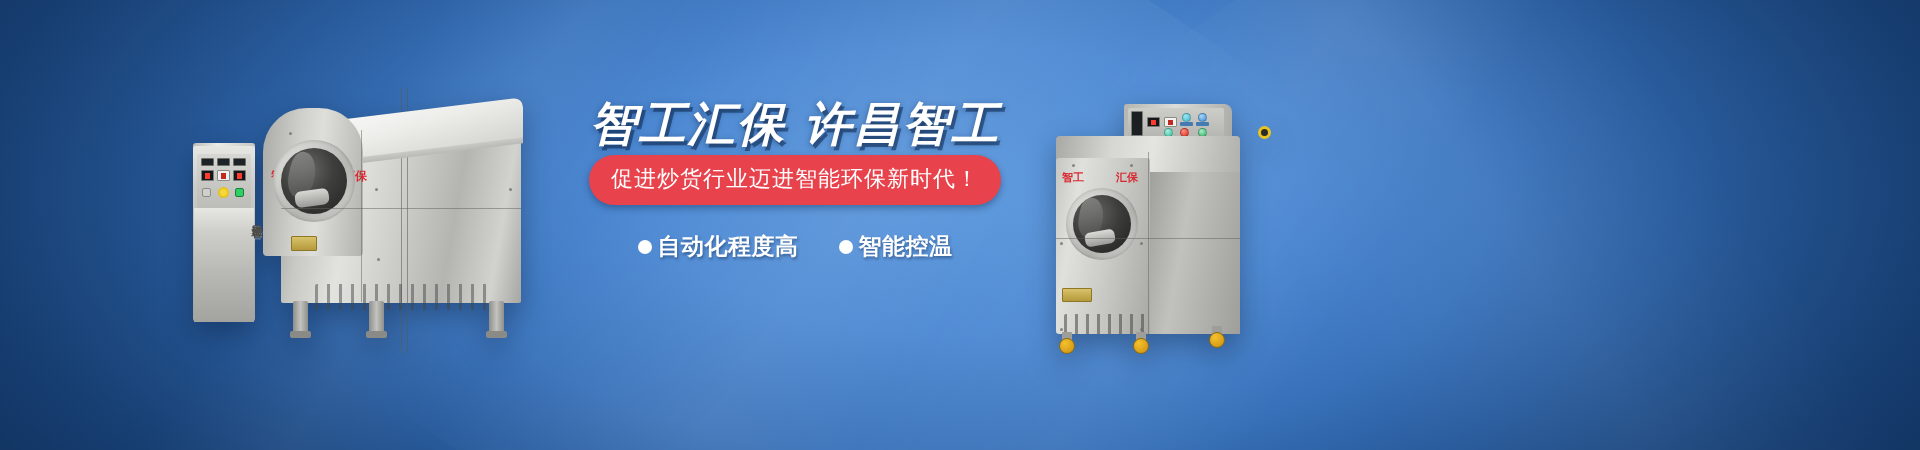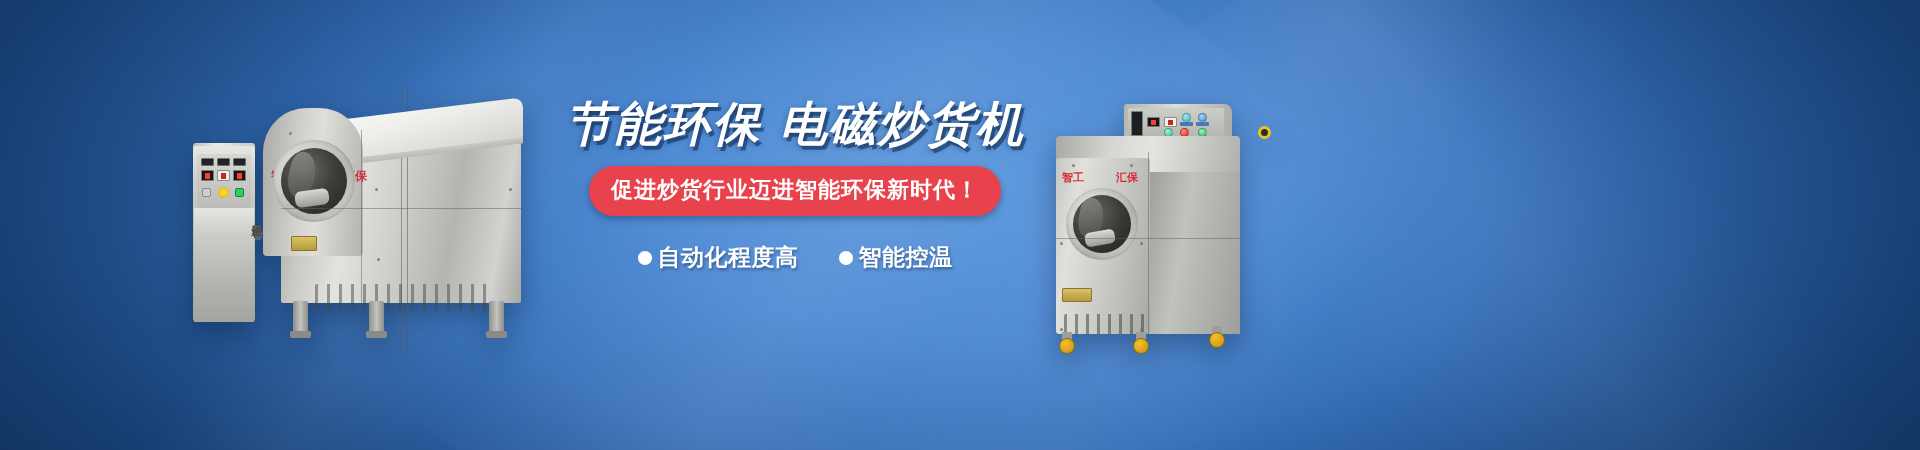--- a/index.html
+++ b/index.html
@@ -25,22 +25,22 @@
       background:radial-gradient(ellipse 1250px 620px at 50% 45%,rgba(0,0,0,0) 42%,rgba(8,30,62,.45) 100%);}
 
   
   .copy{position:absolute;left:560px;top:100px;width:470px;text-align:center;z-index:40;}
   .title{
     color:#fff;font-weight:bold;font-style:italic;font-size:47px;line-height:1;
     letter-spacing:2px;white-space:nowrap;
     text-shadow:3px 4px 0 rgba(12,40,80,.55), 0 2px 6px rgba(10,32,66,.5);
   }
   .pill{
-    display:inline-block;margin-top:19px;background:#e8434c;border-radius:26px;
-    padding:9px 22px 11px;color:#fff;font-weight:bold;font-size:22px;
+    display:inline-block;margin-top:8px;background:#e8434c;border-radius:26px;
+    padding:9px 22px 11px;color:#fff;font-weight:normal;font-size:22px;
     letter-spacing:1px;white-space:nowrap;
     box-shadow:0 3px 7px rgba(10,32,66,.38);
   }
   .feats{margin-top:26px;display:flex;justify-content:center;align-items:center;gap:40px;white-space:nowrap;}
   .feat{color:#fff;font-weight:bold;font-size:23px;letter-spacing:.5px;
         text-shadow:1px 2px 3px rgba(10,32,66,.45);display:flex;align-items:center;}
   .dot{display:inline-block;width:14px;height:14px;border-radius:50%;background:#fff;margin-right:6px;}
 
   
   .steel{background:linear-gradient(100deg,#9d9d9b 0%,#c8c8c5 14%,#e2e2df 30%,#cfcfcb 48%,#b4b4b1 70%,#d2d2ce 88%,#a6a6a3 100%);}
@@ -187,21 +187,21 @@
 
     <div class="lm-leg" style="left:108px;top:213px;"></div>
     <div class="lm-foot" style="left:105px;top:243px;"></div>
     <div class="lm-leg" style="left:184px;top:213px;"></div>
     <div class="lm-foot" style="left:181px;top:243px;"></div>
     <div class="lm-leg" style="left:304px;top:213px;"></div>
     <div class="lm-foot" style="left:301px;top:243px;"></div>
   </div>
 
   <div class="copy">
-    <div class="title">节能环保  电磁炒货机</div>
+    <div class="title">智工汇保  许昌智工</div>
     <div class="pill">促进炒货行业迈进智能环保新时代！</div>
     <div class="feats">
       <div class="feat">
         <span class="dot"></span>
         <span>自动化程度高</span>
       </div>
       <div class="feat">
         <span class="dot"></span>
         <span>智能控温</span>
       </div>

